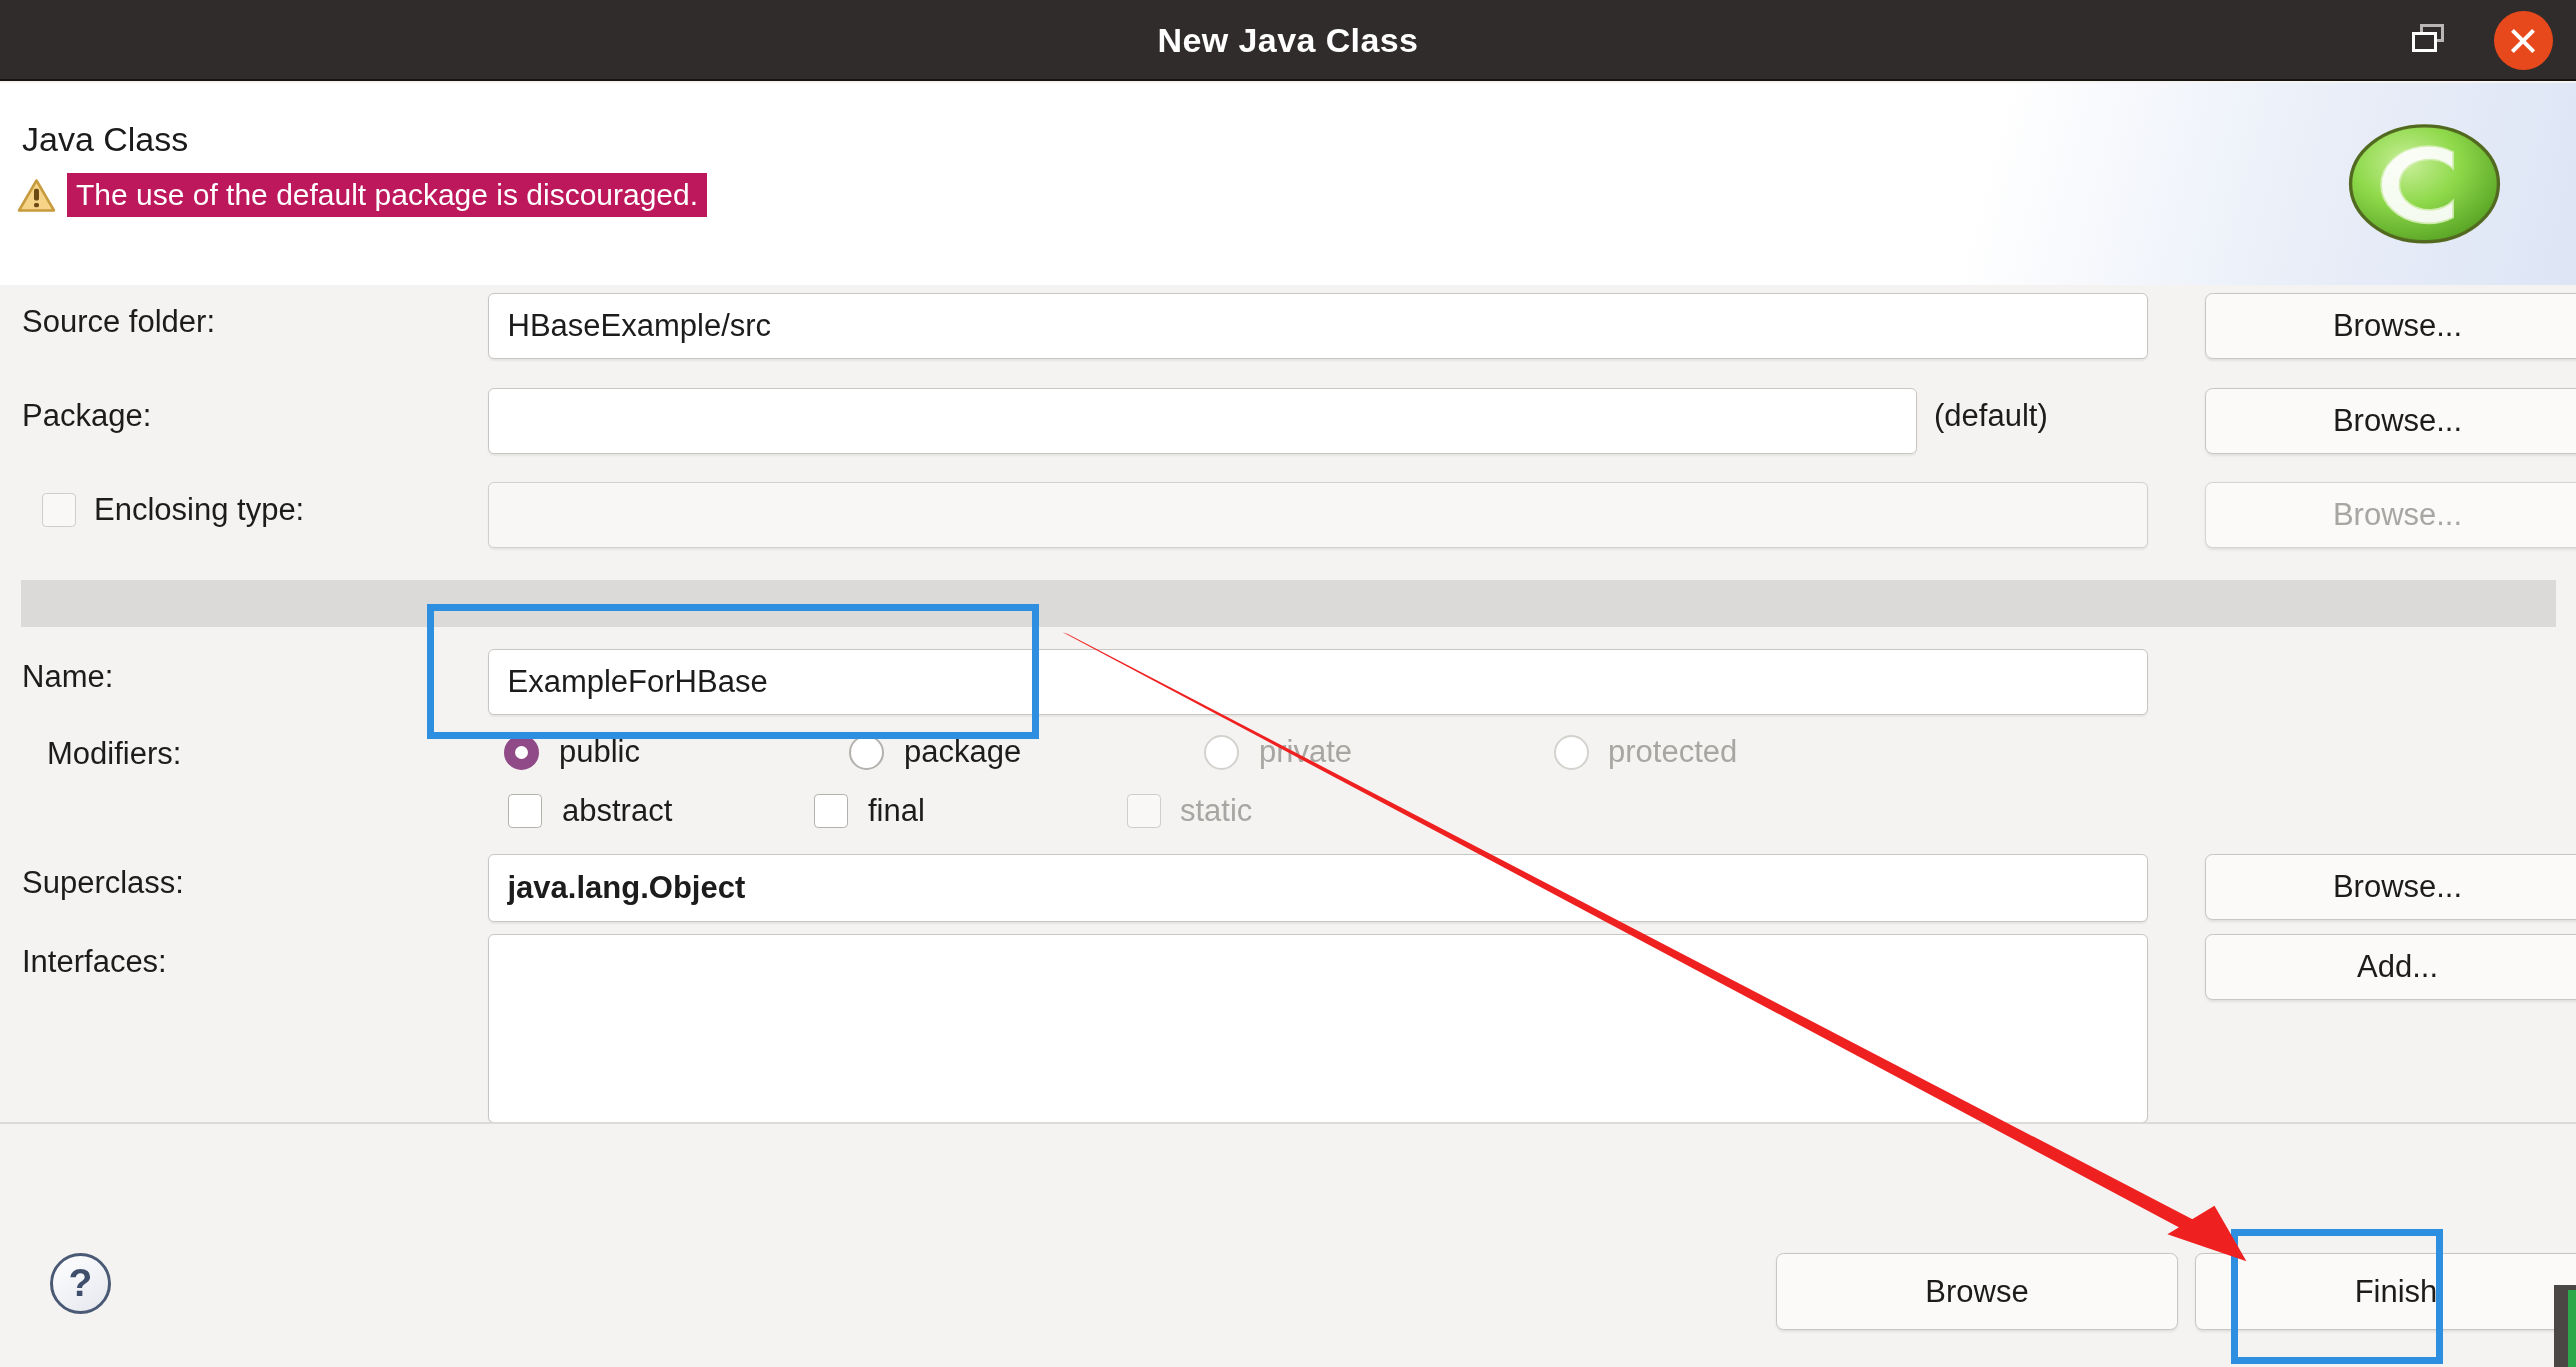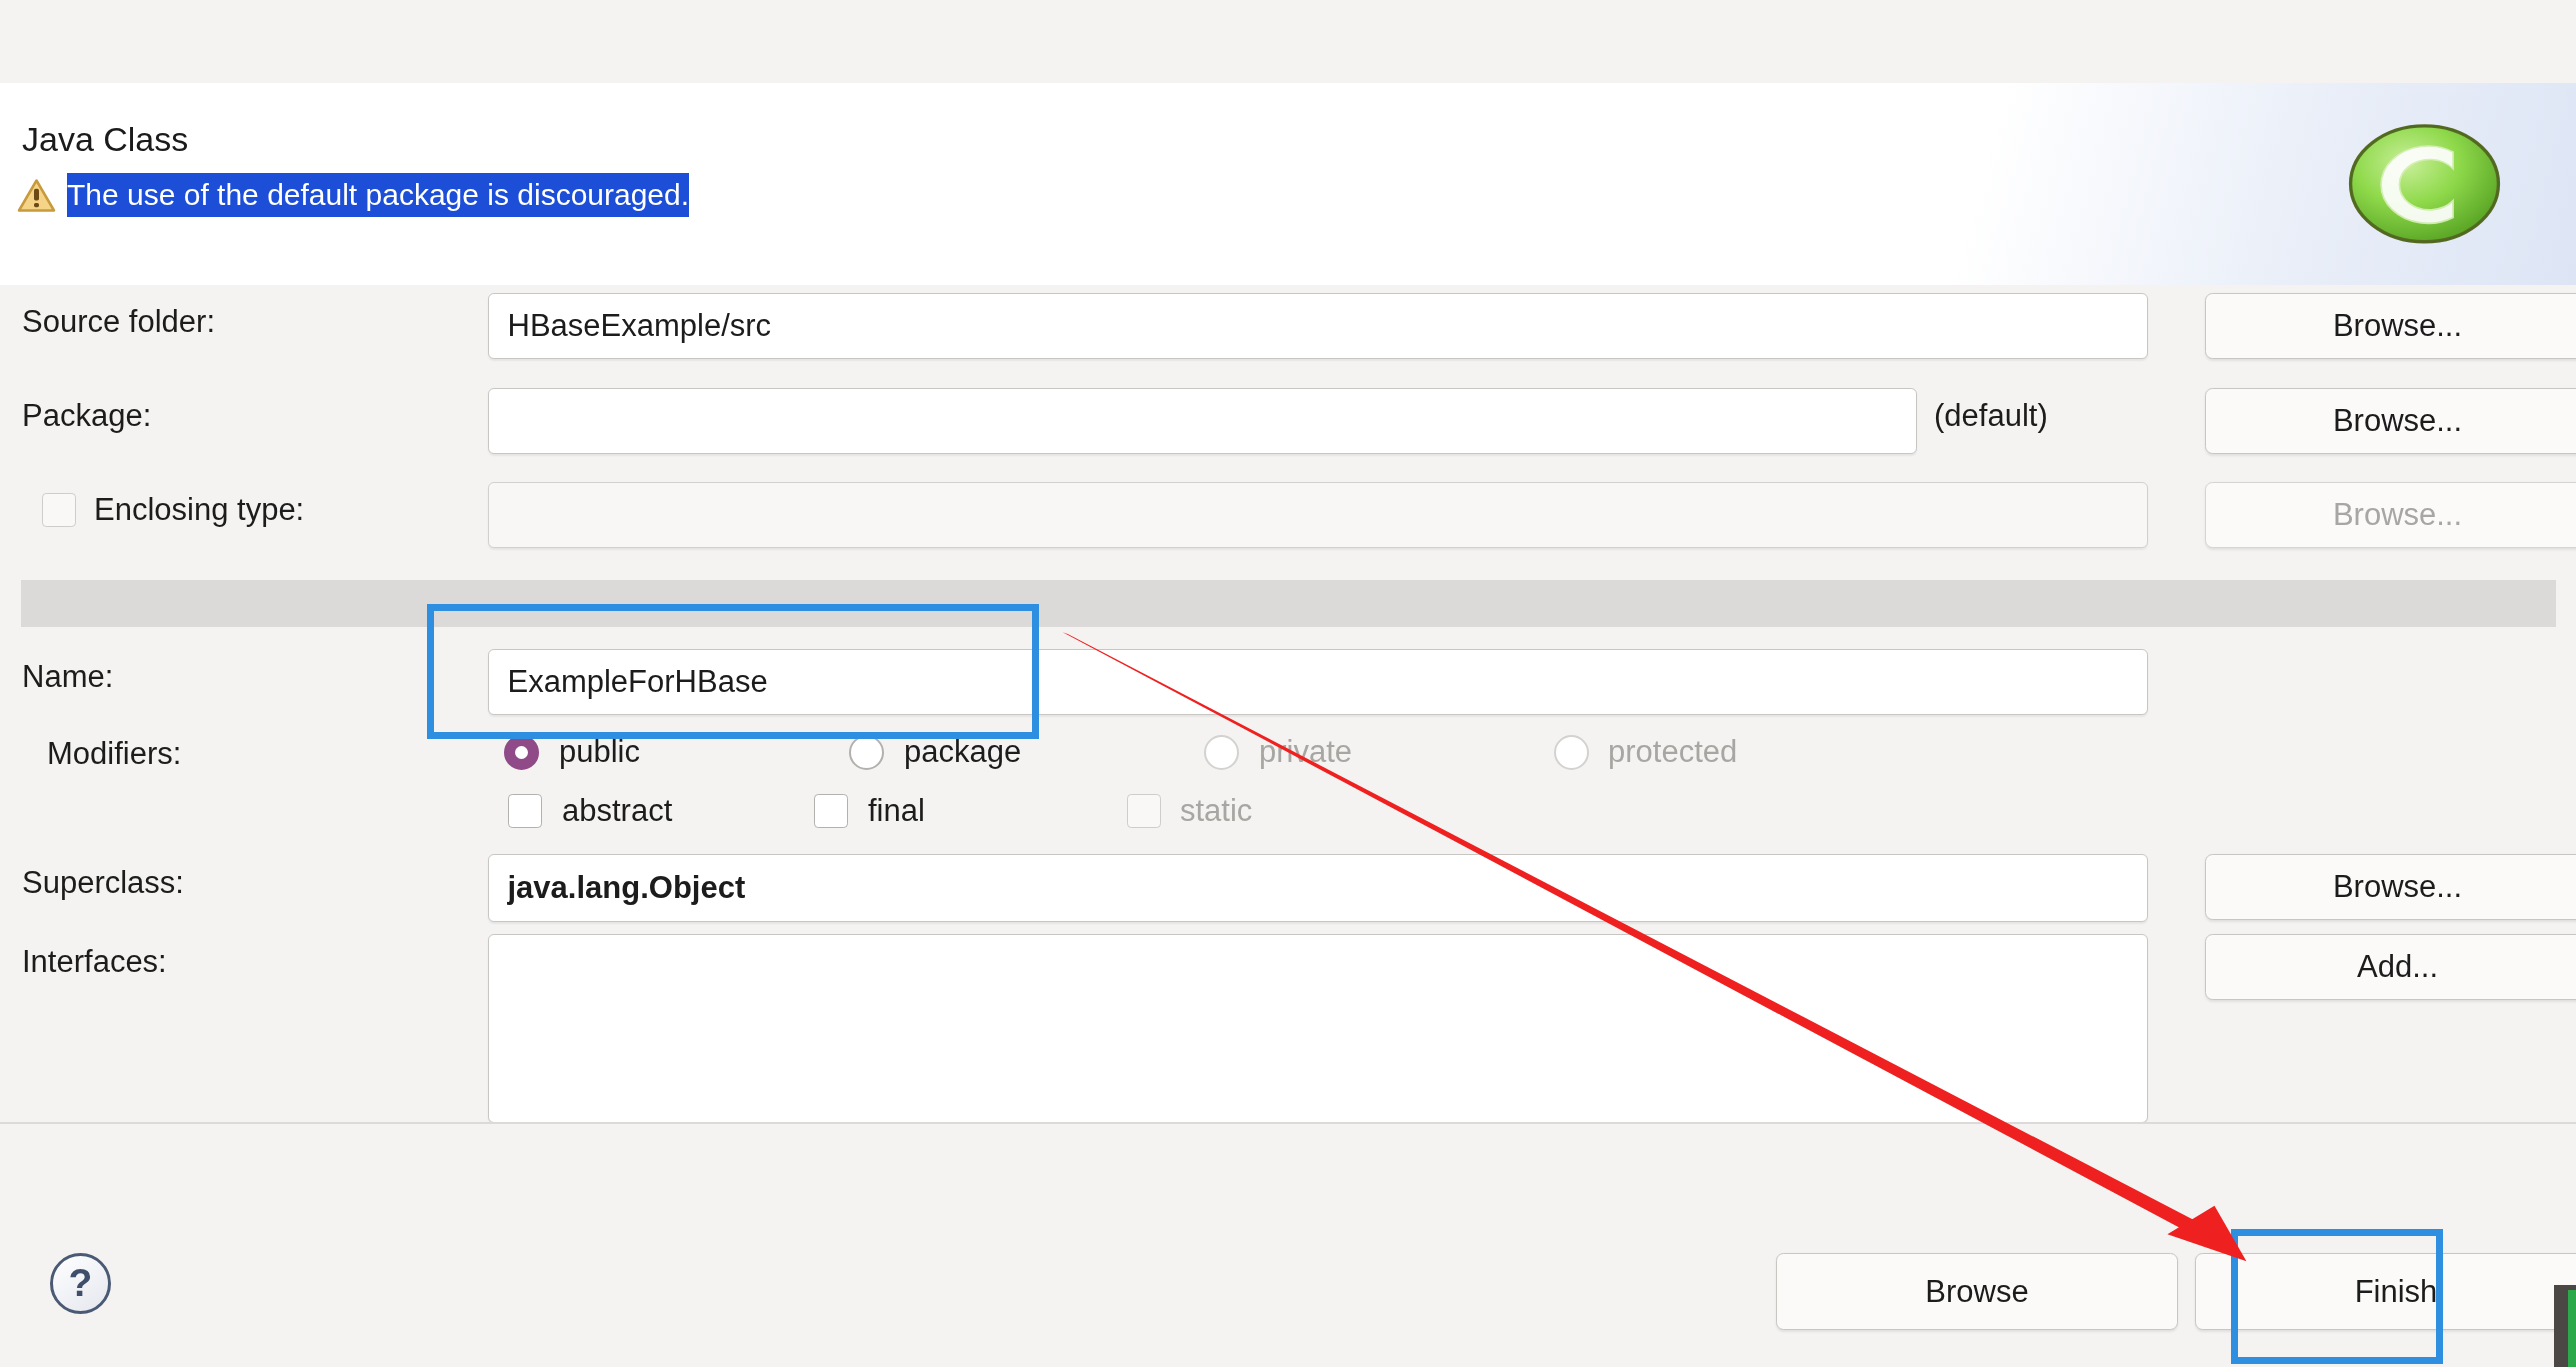--- a/index.html
+++ b/index.html
@@ -106,22 +106,22 @@
   #warning-icon {
     position: absolute;
     left: 0; top: 5px;
     width: 39px; height: 35px;
   }
   #warning-text {
     position: absolute;
     left: 50px; top: 0px;
     height: 44px;
     line-height: 44px;
-    padding: 0 0;
-    background: #1d4ed8;
+    padding: 0 9px;
+    background: #be185d;
     color: #ffffff;
     font-size: 30px;
     white-space: nowrap;
   }
   #eclipse-logo {
     position: absolute;
     right: 74px; top: 37px;
     width: 155px; height: 126px;
   }
 
@@ -292,20 +292,33 @@
     right: 0; top: 1290px;
     width: 7.6px; height: 78px;
     background: #2aa84a;
   }
 </style>
 </head>
 <body>
 
 <div id="window">
 
+  <div id="titlebar">
+    <div id="titlebar-title">New Java Class</div>
+
+    <div id="restore-btn">
+      <div class="sq-back"></div>
+      <div class="sq-front"></div>
+    </div>
+
+    <div id="close-btn">
+      <div class="x1"></div>
+      <div class="x2"></div>
+    </div>
+  </div>
 
   <div id="header">
     <div id="header-gradient"></div>
 
     <div id="header-title">Java Class</div>
 
     <div id="warning-row">
       <svg id="warning-icon" viewBox="0 0 46 42">
         <path d="M23 3 L44 39 L2 39 Z" fill="#f5d487" stroke="#c79a3d" stroke-width="3" stroke-linejoin="round"></path>
         <rect x="20" y="13" width="6" height="14" rx="2" fill="#6b4a14"></rect>

